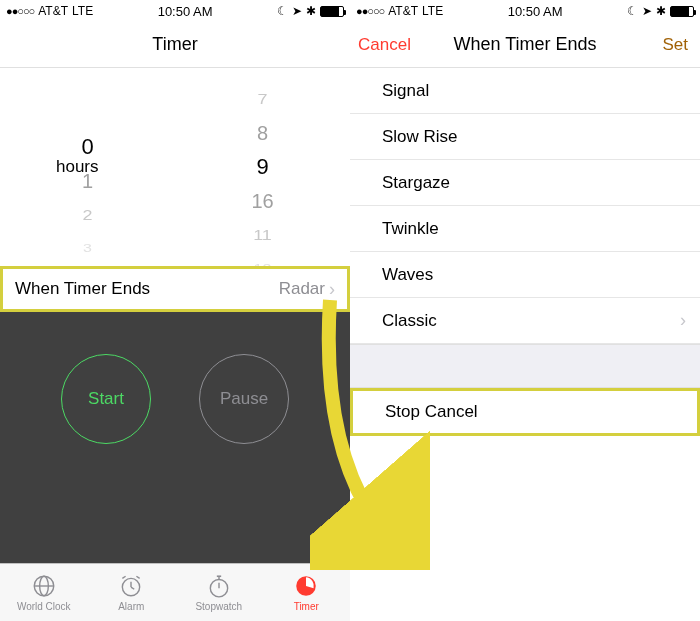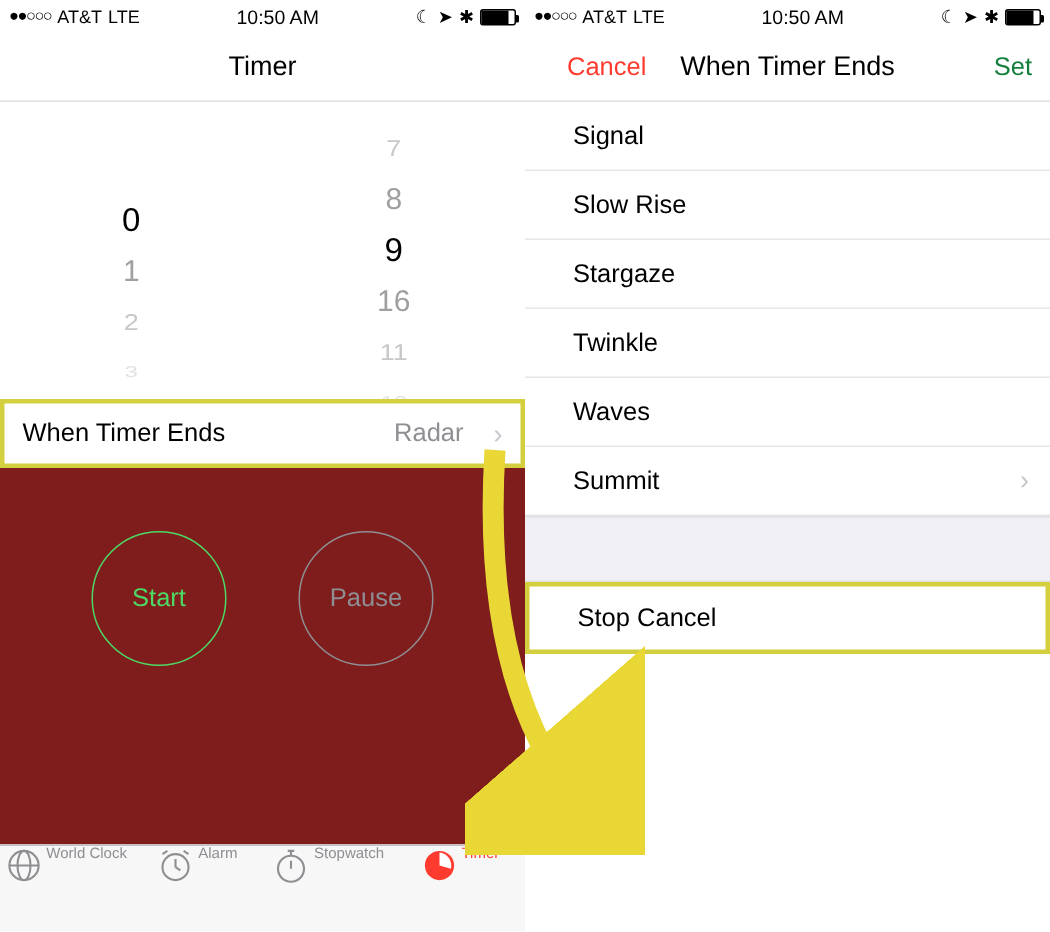--- a/index.html
+++ b/index.html
@@ -24,57 +24,57 @@
   .status-center { flex: 1; text-align: center; font-weight: 400; font-size: 13px;}
   .status-right { display: flex; align-items: center; gap: 4px; }
   .battery { width: 24px; height: 11px; border: 1px solid #000; border-radius: 2px; position: relative;}
   .battery::after { content:""; position:absolute; right:-3px; top:3px; width:2px; height:5px; background:#000; border-radius:0 1px 1px 0;}
   .battery-fill { background:#000; height:100%; width:80%; }
 
   
   .nav-bar { height: 46px; display:flex; align-items:center; justify-content:center; position:relative; border-bottom:1px solid #c8c8c8; background:#f8f8f8;}
   .nav-bar.plain { background:#fff; border-bottom:1px solid #e0e0e0;}
   .nav-title { font-size: 18px; font-weight: 500; }
-  .nav-left { position:absolute; left:28px; color:#ff3b30; font-size:17px;}
-  .nav-right { position:absolute; right:12px; color:#15803d; font-size:17px; font-weight:500;}
+  .nav-left { position:absolute; left:8px; color:#ff3b30; font-size:17px;}
+  .nav-right { position:absolute; right:12px; color:#a16207; font-size:17px; font-weight:500;}
 
   
   .picker-area { height:198px; position:relative; overflow:hidden; background:#fff;}
   .picker-cols { display:flex; height:100%; }
   .picker-col { flex:1; display:flex; flex-direction:column; align-items:center; justify-content:center; position:relative;}
   .picker-item { height:34px; line-height:34px; font-size:22px; color:#000; }
   .picker-item.dim0 { color:#a0a0a0; font-size:20px;}
   .picker-item.dim1 { color:#c8c8c8; font-size:18px; transform:scaleY(0.85);}
   .picker-item.dim2 { color:#e2e2e2; font-size:16px; transform:scaleY(0.65);}
   .picker-label-row { position:absolute; top:50%; transform:translateY(-50%); width:100%; display:flex; pointer-events:none;}
   .picker-label-row .cell { flex:1; display:flex; align-items:center; padding-left:56px; font-size:17px; font-weight:500;}
   .picker-label-row .cell.min { padding-left:50px;}
 
   
   .wte-row {
     height:46px; display:flex; align-items:center; padding:0 12px; background:#fff;
     border-top:1px solid #d0d0d0; border-bottom:1px solid #d0d0d0; font-size:17px;
     border:3px solid #d4cf3e; position:relative;
   }
   .wte-row .label { flex:1; }
-  .wte-row .value { color:#8e8e93; margin-right:20px;}
+  .wte-row .value { color:#8e8e93; margin-right:4px;}
   .chevron { color:#c7c7cc; font-size:18px; }
 
   
-  .buttons-area { flex:1; background:#7f1d1d; display:flex; align-items:flex-start; justify-content:center; gap:48px; padding-top:42px;}
+  .buttons-area { flex:1; background:#404040; display:flex; align-items:flex-start; justify-content:center; gap:48px; padding-top:42px;}
   .circle-btn {
     width:90px; height:90px; border-radius:50%; background:transparent; display:flex; align-items:center; justify-content:center;
     font-size:17px; border:1.5px solid;
   }
   .circle-btn.start { border-color:#4cd964; color:#4cd964; }
   .circle-btn.pause { border-color:#8e8e93; color:#8e8e93; }
 
   
   .tab-bar { height:58px; background:#f7f7f7; border-top:1px solid #c0c0c0; display:flex;}
-  .tab { flex:1; display:flex; flex-direction:row; justify-content:center; gap:2px; color:#8e8e93; font-size:10px;}
+  .tab { flex:1; display:flex; flex-direction:column; align-items:center; justify-content:center; gap:2px; color:#8e8e93; font-size:10px;}
   .tab.active { color:#ff3b30; }
   .tab svg { width:26px; height:26px; }
 
   
   .sound-list { flex:1; overflow:hidden; }
   .sound-row { height:46px; display:flex; align-items:center; padding:0 20px 0 32px; font-size:17px; border-bottom:1px solid #e6e6e6; position:relative;text-align:right;}
   .sound-row .chev { position:absolute; right:14px; color:#c7c7cc; font-size:18px;}
   .gap-row { height:44px; background:#efeff4; border-bottom:1px solid #e0e0e0; border-top:1px solid #e0e0e0;}
   .highlight-row { border:3px solid #d4cf3e; height:48px; }
 
@@ -124,20 +124,23 @@
           <div class="picker-item dim2">6</div>
           <div class="picker-item dim1">7</div>
           <div class="picker-item dim0">8</div>
           <div class="picker-item">9</div>
           <div class="picker-item dim0">16</div>
           <div class="picker-item dim1">11</div>
           <div class="picker-item dim2">12</div>
         </div>
       </div>
       <div class="picker-label-row">
+        <div class="cell">
+            <span>hours</span>
+          </div>
       </div>
     </div>
 
     <div class="wte-row">
       <span class="label">When Timer Ends</span>
       <span class="value">Radar</span>
       <span class="chevron">›</span>
     </div>
 
     <div class="buttons-area">
@@ -221,21 +224,21 @@
       <div class="sound-row">
           <span>Stargaze</span>
         </div>
       <div class="sound-row">
           <span>Twinkle</span>
         </div>
       <div class="sound-row">
           <span>Waves</span>
         </div>
       <div class="sound-row">
-        <span>Summit</span>
+        <span>Classic</span>
         <span class="chev">›</span>
       </div>
       <div class="gap-row"></div>
       <div class="sound-row highlight-row">
         <span>Stop Cancel</span>
       </div>
     </div>
   </div>
 
 </div>

